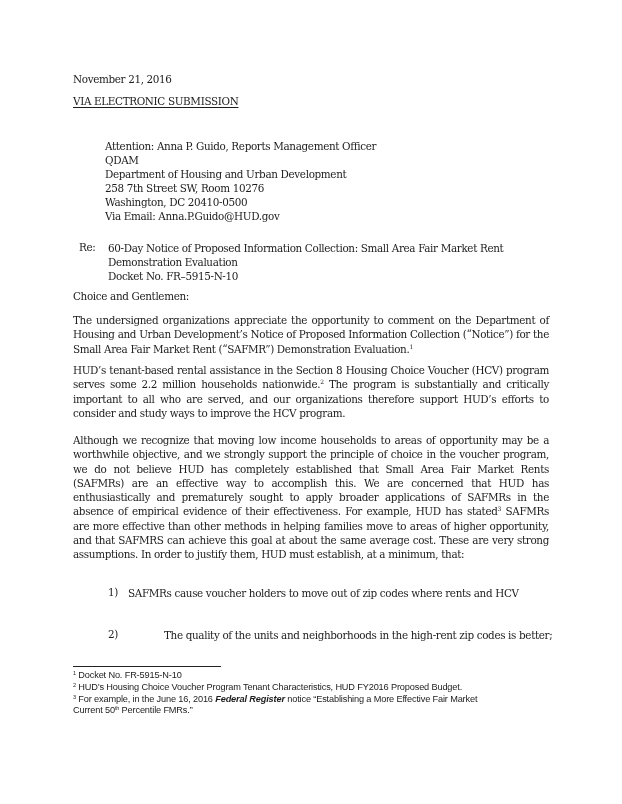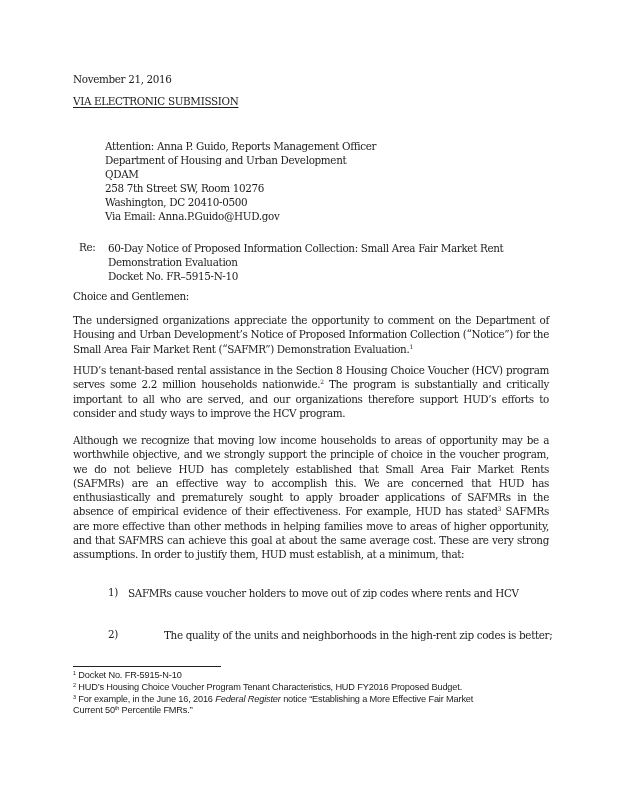--- a/index.html
+++ b/index.html
@@ -31,34 +31,34 @@
   .li1n { top: 586px; } .li1t { top: 586px; }
   .li2n { top: 628px; } .li2t { top: 628px; margin-left: 36px; }
   .fn-rule { position: absolute; left: 73px; top: 666px; width: 148px; height: 0; border-top: 1px solid #222; }
   .fn {
     position: absolute; left: 73px; top: 670px; width: 480px;
     font-family: "Liberation Sans", "DejaVu Sans", sans-serif; font-size: 9.2px;
     line-height: 11.8px; color: #1c1c1c; letter-spacing: -0.15px;
   }
   .fn div { white-space: nowrap; }
   .fn sup { font-size: 5.5px; vertical-align: 3px; }
-  .fn i { font-style: italic; }
+  .fn i { font-style: italic; font-weight: bold; }
 </style>
 </head>
 <body>
 
 <div class="page">
 
   <div class="abs serif date">November 21, 2016</div>
   <div class="abs serif via">VIA ELECTRONIC SUBMISSION</div>
 
   <div class="abs serif addr">
     <div>Attention: Anna P. Guido, Reports Management Officer</div>
+    <div>QDAM</div>
     <div>Department of Housing and Urban Development</div>
-    <div>QDAM</div>
     <div>258 7th Street SW, Room 10276</div>
     <div>Washington, DC 20410-0500</div>
     <div>Via Email:  Anna.P.Guido@HUD.gov</div>
   </div>
 
   <div class="abs serif re-label">Re:</div>
   <div class="abs serif re-body">
     <div>60-Day Notice of Proposed Information Collection: Small Area Fair Market Rent</div>
     <div>Demonstration Evaluation</div>
     <div>Docket No. FR–5915-N-10</div>

